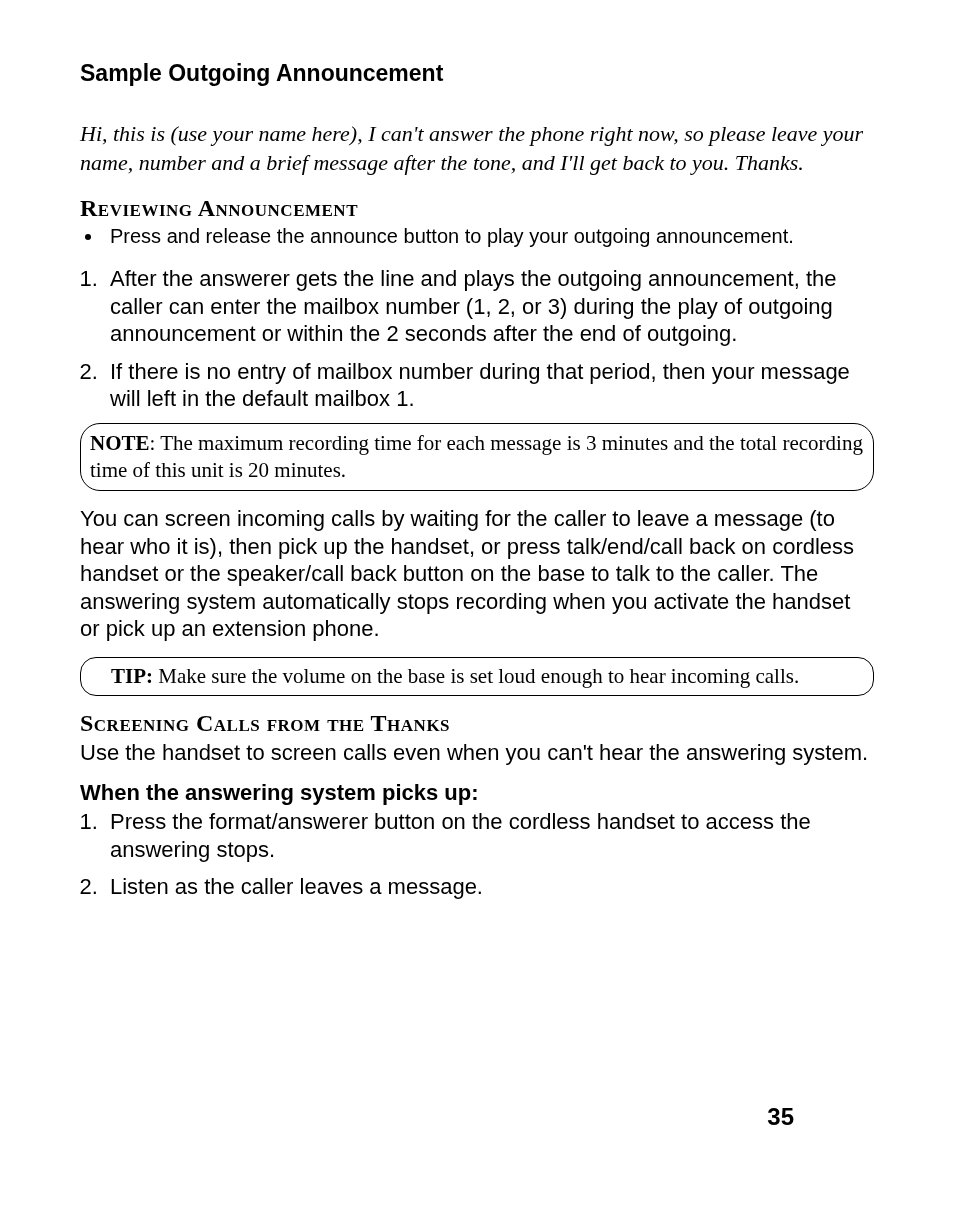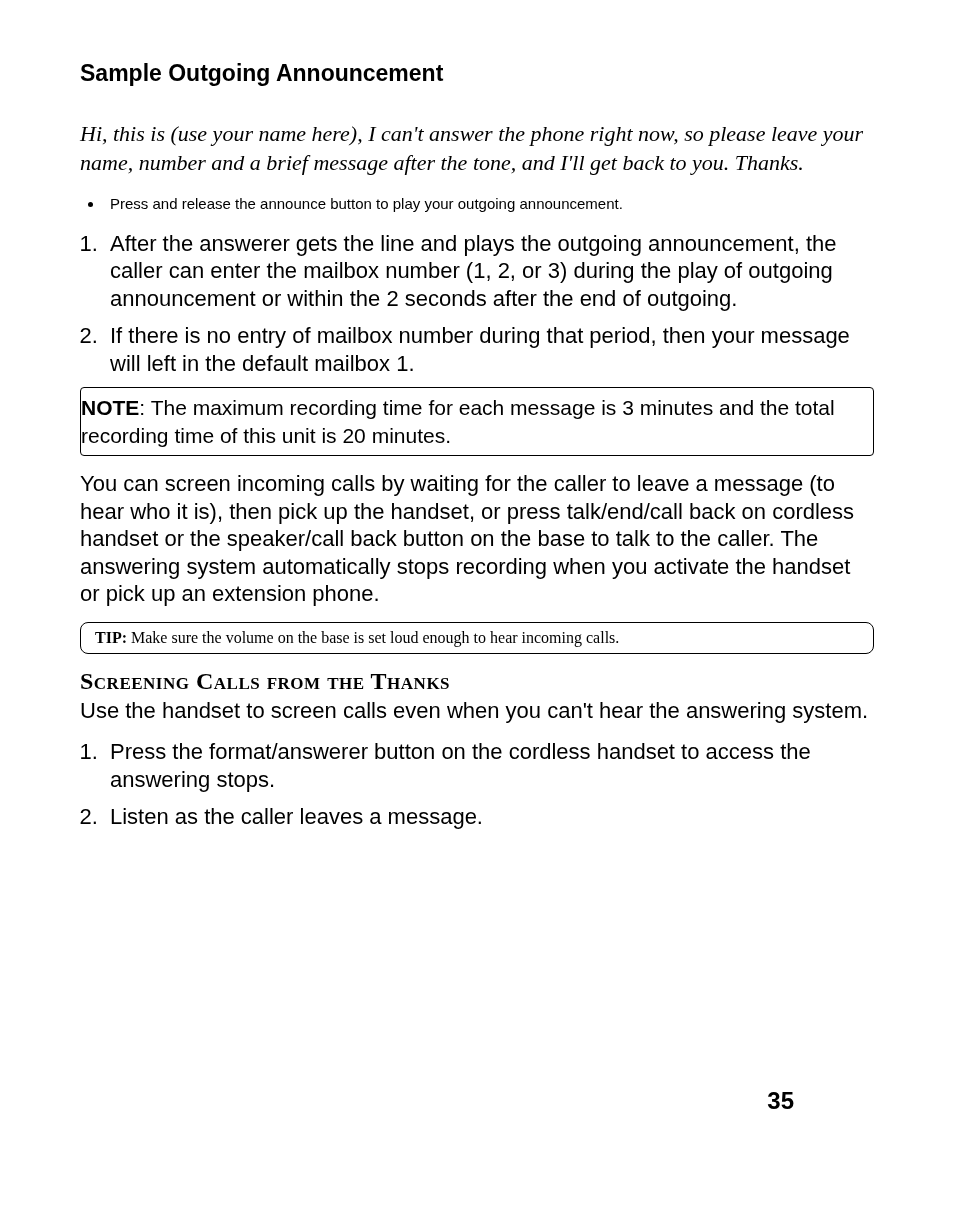--- a/index.html
+++ b/index.html
@@ -32,89 +32,90 @@
     font-variant: small-caps;
     letter-spacing: 0.5px;
     margin-bottom: 2px;
     margin-top: 6px;
   }
   ul.bullet {
     margin: 0 0 16px 0;
     padding-left: 24px;
   }
   ul.bullet li {
-    font-size: 15px;
+    font-size: 20px;
     line-height: 1.25;
     padding-left: 6px;
   }
   ol.numbered {
     margin: 0 0 10px 0;
     padding-left: 24px;
   }
   ol.numbered li {
     font-size: 22px;
     line-height: 1.25;
     padding-left: 6px;
     margin-bottom: 10px;
   }
   .note-box {
     border: 1.5px solid #000;
-    border-radius: 4px;
-    padding: 6px 0;
+    border-radius: 20px;
+    padding: 6px 9px;
     margin: 6px 0 14px 0;
-    font-family: Liberation Sans, sans-serif;
+    font-family: Liberation Serif, serif;
     font-size: 21px;
     line-height: 1.3;
   }
   .note-box .note-label {
     font-weight: bold;
   }
   .tip-box {
     border: 1.5px solid #000;
-    border-radius: 8px;
-    padding: 6px 14px;
+    border-radius: 16px;
+    padding: 6px 30px;
     margin: 12px 0 14px 0;
     font-family: Georgia, 'Times New Roman', serif;
-    font-size: 16px;
+    font-size: 21px;
   }
   .tip-box .tip-label {
     font-weight: bold;
   }
   .para {
     font-size: 22px;
     line-height: 1.25;
     margin-bottom: 14px;
   }
   .sub-heading {
     font-weight: bold;
     font-size: 22px;
     margin-bottom: 2px;
     margin-top: 10px;
   }
   .page-number {
     position: absolute;
-    bottom: 50px;
+    bottom: 34px;
     right: 80px;
     font-weight: bold;
     font-size: 24px;
   }
   .page-wrapper {
     position: relative;
     width: 100%;
     height: 100%;
   }
 </style>
 </head>
 <body>
 
 <div class="page-wrapper">
 
   <div class="bold-heading">Sample Outgoing Announcement</div>
   <div class="italic-sample">Hi, this is (use your name here), I can't answer the phone right now, so please leave your name, number and a brief message after the tone, and I'll get back to you. Thanks.</div>
 
+  <div class="smallcaps-heading">Reviewing Announcement</div>
   <ul class="bullet">
     <li>Press and release the announce button to play your outgoing announcement.</li>
   </ul>
 
   <ol class="numbered">
     <li>After the answerer gets the line and plays the outgoing announcement, the caller can enter the mailbox number (1, 2, or 3) during the play of outgoing announcement or within the 2 seconds after the end of outgoing.</li>
     <li>If there is no entry of mailbox number during that period, then your message will left in the default mailbox 1.</li>
   </ol>
 
   <div class="note-box">
@@ -123,19 +124,20 @@
 
   <div class="para">You can screen incoming calls by waiting for the caller to leave a message (to hear who it is), then pick up the handset, or press talk/end/call back on cordless handset or the speaker/call back button on the base to talk to the caller. The answering system automatically stops recording when you activate the handset or pick up an extension phone.</div>
 
   <div class="tip-box">
     <span class="tip-label">TIP:</span><span> Make sure the volume on the base is set loud enough to hear incoming calls.</span>
   </div>
 
   <div class="smallcaps-heading">Screening Calls from the Thanks</div>
   <div class="para">Use the handset to screen calls even when you can't hear the answering system.</div>
 
+  <div class="sub-heading">When the answering system picks up:</div>
   <ol class="numbered">
     <li>Press the format/answerer button on the cordless handset to access the answering stops.</li>
     <li>Listen as the caller leaves a message.</li>
   </ol>
 
   <div class="page-number">35</div>
 </div>
 
 </body></html>

